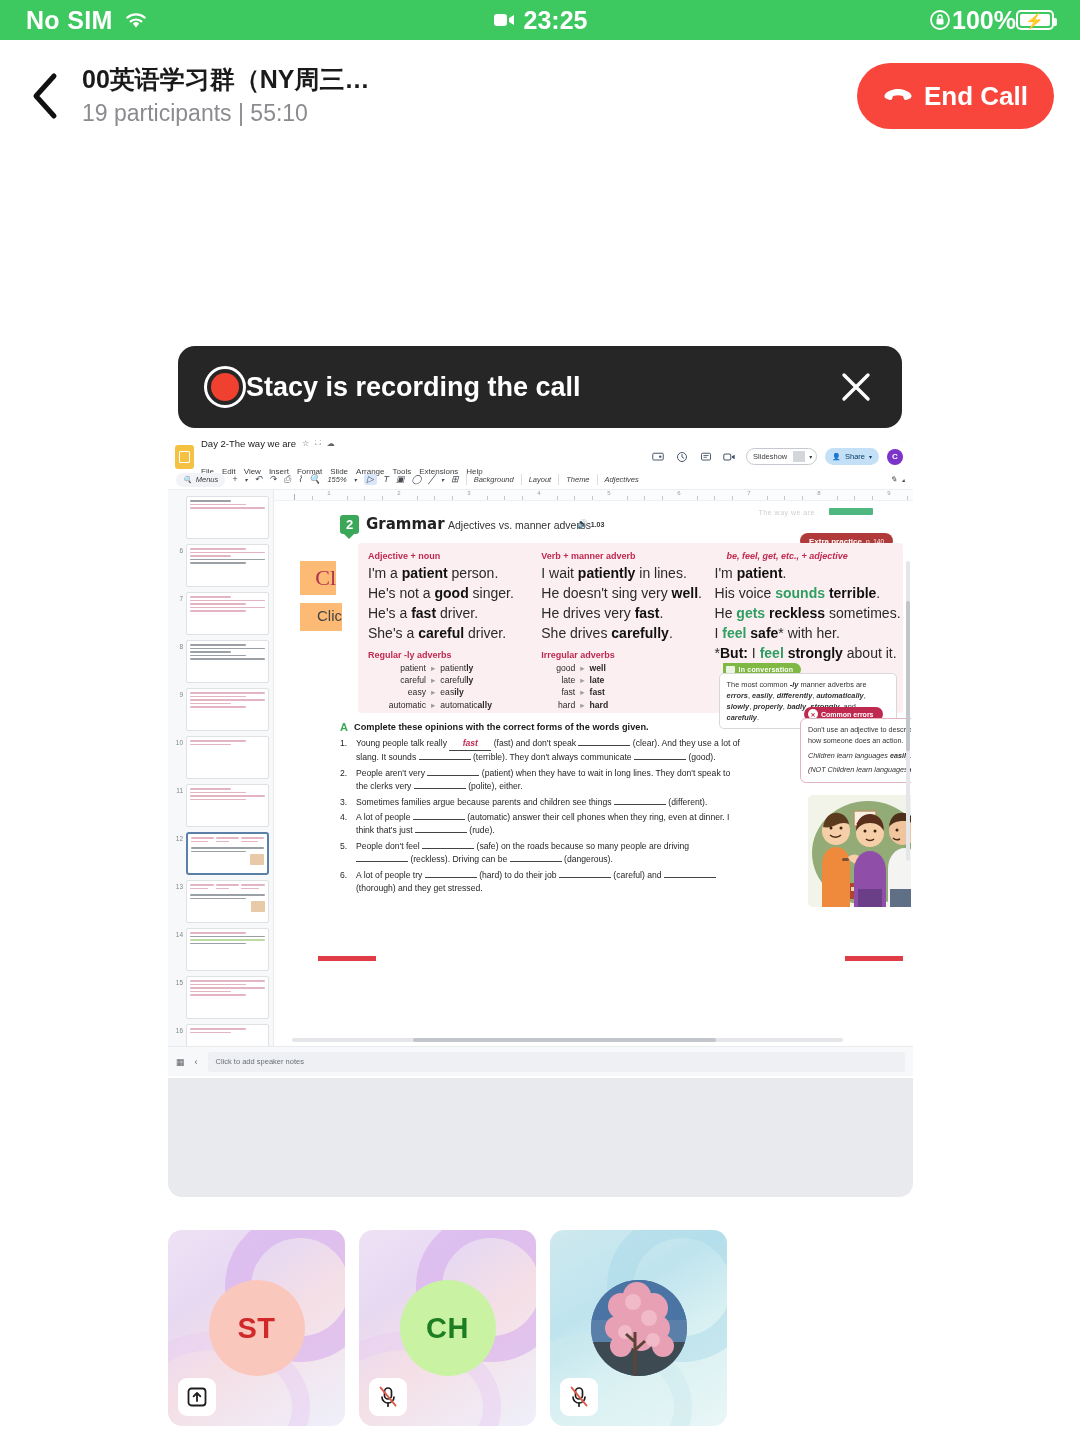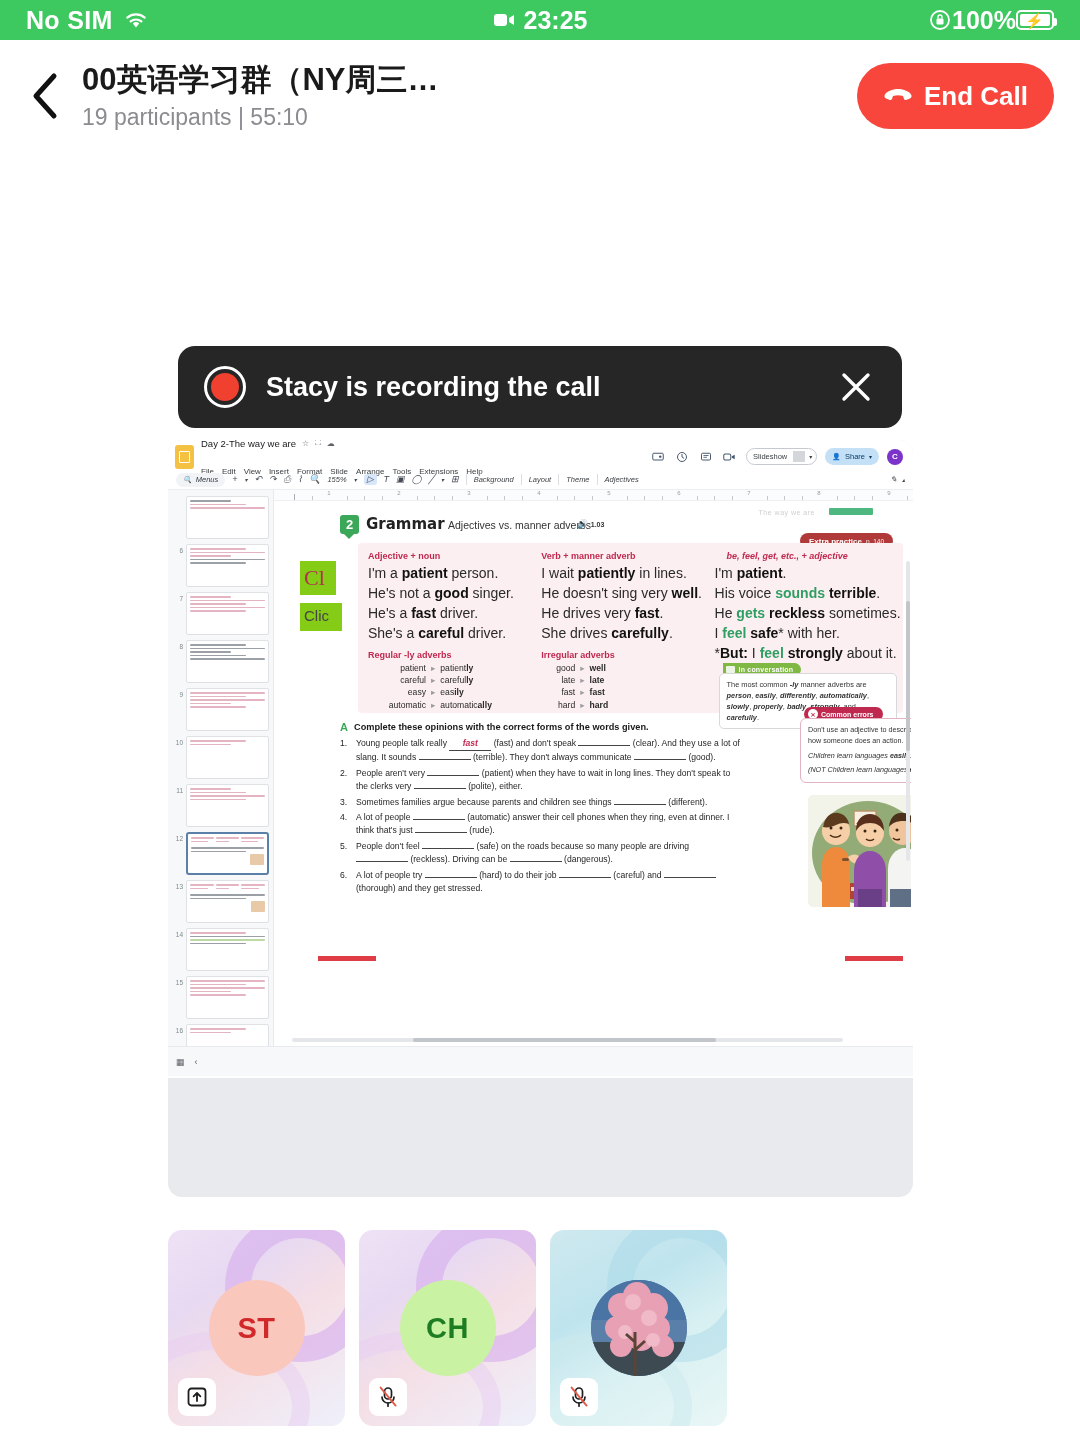--- a/index.html
+++ b/index.html
@@ -44,40 +44,40 @@
   .callheader {
     height: 112px; display: flex; align-items: center;
     padding: 0 26px 0 14px; background: #ffffff;
   }
   .back-btn {
     width: 62px; height: 62px; display: flex; align-items: center; justify-content: center;
     flex: 0 0 auto;
   }
   .titlewrap { flex: 1 1 auto; min-width: 0; padding-left: 6px; }
   .call-title {
-    font-size: 31px; font-weight: 700; color: #1a1a1a;
+    font-size: 25px; font-weight: 700; color: #1a1a1a;
     white-space: nowrap; overflow: hidden; text-overflow: ellipsis;
     line-height: 1.22;
   }
   .call-sub { font-size: 23px; color: #8b8b90; margin-top: 5px; line-height: 1.2; }
   .endcall {
     flex: 0 0 auto; background: #f8463c; color: #ffffff;
     border: none; border-radius: 34px; height: 66px; padding: 0 26px;
     display: flex; align-items: center; gap: 11px;
     font-size: 26px; font-weight: 600; font-family: "Liberation Sans", sans-serif;
     cursor: pointer;
   }
 
   
   .stage { position: relative; width: 1080px; height: 870px; }
 
   .rec-banner {
     position: absolute; left: 178px; top: 194px; width: 724px; height: 82px;
     background: #262626; border-radius: 17px;
-    display: flex; align-items: center; padding: 0 26px; gap: 20px;
+    display: flex; align-items: center; padding: 0 26px; 
   }
   .rec-dot {
     width: 42px; height: 42px; border-radius: 50%;
     border: 3px solid #ffffff; display: flex; align-items: center; justify-content: center;
     flex: 0 0 auto;
   }
   .rec-dot i { width: 28px; height: 28px; border-radius: 50%; background: #f0402f; display: block; }
   .rec-text { color: #ffffff; font-size: 27px; font-weight: 700; flex: 1 1 auto; }
   .rec-close { color: #ffffff; display: flex; align-items: center; }
 
@@ -166,22 +166,22 @@
   .gs-ruler .rnum { position: absolute; top: 0px; font-size: 6px; color: #9aa0a6; transform: translateX(-50%); }
 
   .slide-area { position: relative; height: 545px; background: #ffffff; }
   .slide {
     position: absolute; left: 22px; top: 6px; width: 615px; height: 460px;
     background: #ffffff; overflow: hidden;
   }
 
   
   .ghost-box {
-    position: absolute; background: #84cc16; font-family: "Liberation Serif", serif;
-    color: #b0304f; overflow: hidden; white-space: nowrap;
+    position: absolute; background: #fdba74; font-family: "Liberation Serif", serif;
+    color: #b0304f; overflow: hidden; white-space: nowrap; text-align: right;
   }
 
   
   .unit-badge {
     position: absolute; left: 44px; top: 8px; width: 19px; height: 19px;
     background: #3aa858; color: #ffffff; border-radius: 3px;
     font-size: 13px; font-weight: 700; display: flex; align-items: center; justify-content: center;
   }
   .unit-badge::after {
     content: ""; position: absolute; bottom: -5px; left: 3px;
@@ -777,21 +777,21 @@
                 </div>
 
                 <div class="gcol c3" style="position:relative;">
                   <div class="ghead em">be, feel, get, etc., + adjective</div>
                   <div class="gline">I'm <b>patient</b>.</div>
                   <div class="gline">His voice <span class="gr">sounds</span> <b>terrible</b>.</div>
                   <div class="gline">He <span class="gr">gets</span> <b>reckless</b> sometimes.</div>
                   <div class="gline">I <span class="gr">feel</span> <b>safe</b>* with her.</div>
                   <div class="gline">*<b>But:</b> I <span class="gr">feel</span> <b>strongly</b> about it.</div>
                   <div class="conv-tag">In conversation</div>
-                  <div class="conv-box">The most common <i>-ly</i> manner adverbs are <i>person</i>, <i>easily</i>, <i>differently</i>, <i>automatically</i>, <i>slowly</i>, <i>properly</i>, <i>badly</i>, <i>strongly</i>, and <i>carefully</i>.</div>
+                  <div class="conv-box">The most common <i>-ly</i> manner adverbs are <i>errors</i>, <i>easily</i>, <i>differently</i>, <i>automatically</i>, <i>slowly</i>, <i>properly</i>, <i>badly</i>, <i>strongly</i>, and <i>carefully</i>.</div>
                 </div>
               </div>
 
               <div class="ex-label">A</div>
               <div class="ex-title">Complete these opinions with the correct forms of the words given.</div>
 
               <div class="ex-list">
                 <div class="ex-item">
                     <span class="ex-num">1.</span>
                     <span>Young people talk really <span class="blank ans">fast</span> (fast) and don't speak <span class="blank"></span> (clear). And they use a lot of slang. It sounds <span class="blank"></span> (terrible). They don't always communicate <span class="blank"></span> (good).</span>
@@ -871,20 +871,21 @@
             <div class="canvas-scroll-v">
                 <i></i>
               </div>
           </div>
         </div>
       </div>
 
       <div class="gs-notes">
         <span class="gs-notes-ico">▦</span>
         <span class="gs-notes-ico">‹</span>
+        <span class="gs-notes-field">Click to add speaker notes</span>
       </div>
     </div>
   </div>
 
   <div class="tiles">
 
     <div class="tile bgA">
       <span class="swirl1"></span>
       <span class="swirl2"></span>
       <span class="avatar-circle st">ST</span>

